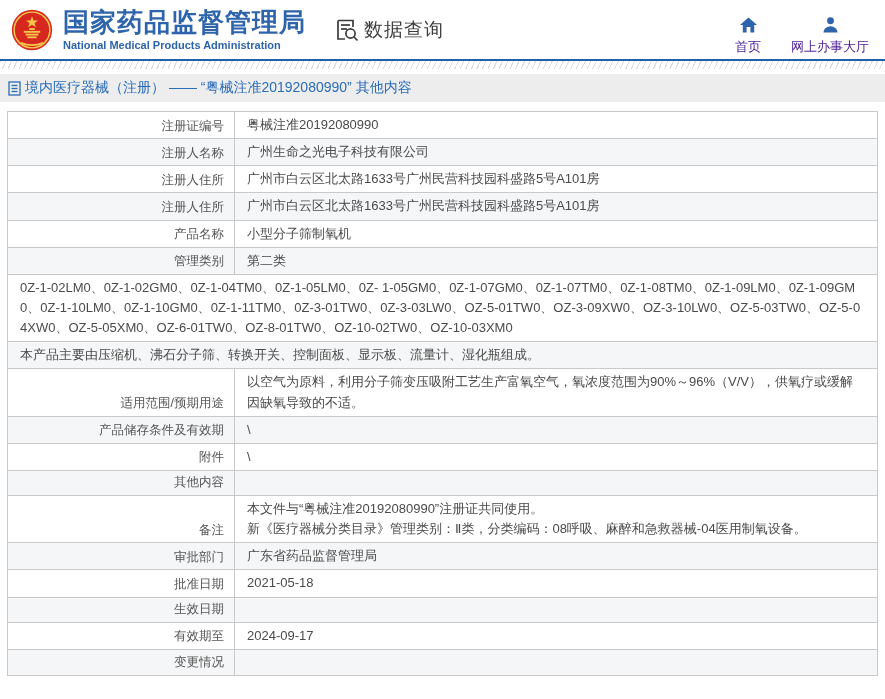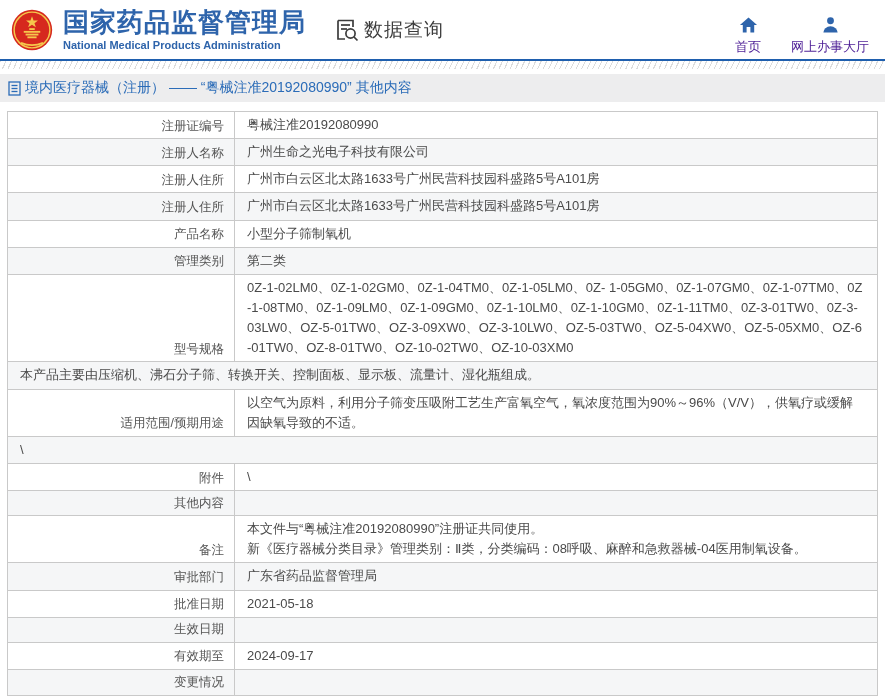--- a/index.html
+++ b/index.html
@@ -140,35 +140,35 @@
       </div>
       <div class="tvalue">小型分子筛制氧机</div>
     </div>
     <div class="trow alt">
       <div class="tlabel">
         <span>管理类别</span>
       </div>
       <div class="tvalue">第二类</div>
     </div>
     <div class="trow">
-      <div class="tlabel">
-        <span>型号规格</span>
-      </div>
       <div class="tvalue">0Z-1-02LM0、0Z-1-02GM0、0Z-1-04TM0、0Z-1-05LM0、0Z- 1-05GM0、0Z-1-07GM0、0Z-1-07TM0、0Z-1-08TM0、0Z-1-09LM0、0Z-1-09GM0、0Z-1-10LM0、0Z-1-10GM0、0Z-1-11TM0、0Z-3-01TW0、0Z-3-03LW0、OZ-5-01TW0、OZ-3-09XW0、OZ-3-10LW0、OZ-5-03TW0、OZ-5-04XW0、OZ-5-05XM0、OZ-6-01TW0、OZ-8-01TW0、OZ-10-02TW0、OZ-10-03XM0</div>
     </div>
     <div class="trow alt">
       <div class="tvalue">本产品主要由压缩机、沸石分子筛、转换开关、控制面板、显示板、流量计、湿化瓶组成。</div>
     </div>
     <div class="trow">
       <div class="tlabel">
         <span>适用范围/预期用途</span>
       </div>
       <div class="tvalue">以空气为原料，利用分子筛变压吸附工艺生产富氧空气，氧浓度范围为90%～96%（V/V），供氧疗或缓解因缺氧导致的不适。</div>
     </div>
     <div class="trow alt">
+      <div class="tlabel">
+        <span>产品储存条件及有效期</span>
+      </div>
       <div class="tvalue">\</div>
     </div>
     <div class="trow">
       <div class="tlabel">
         <span>附件</span>
       </div>
       <div class="tvalue">\</div>
     </div>
     <div class="trow alt">
       <div class="tlabel">

